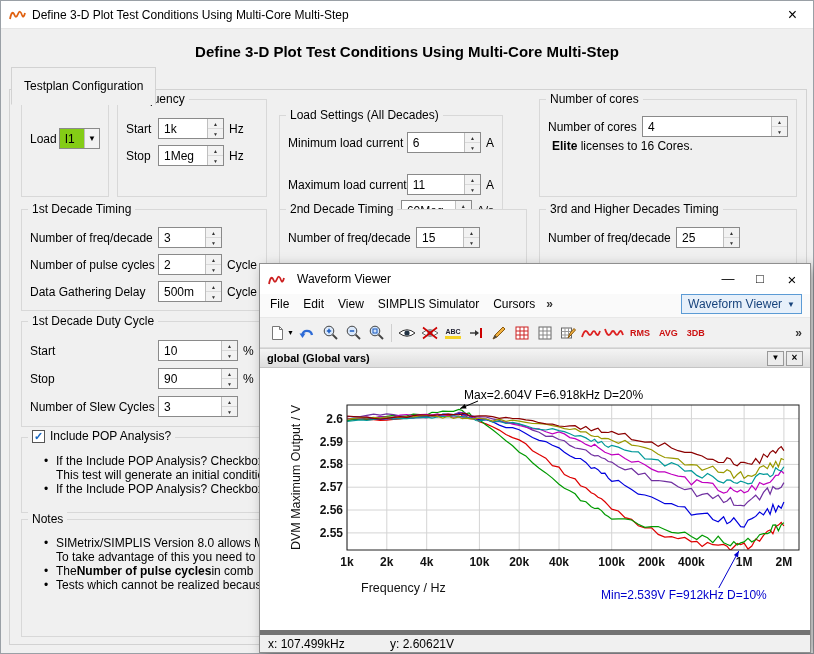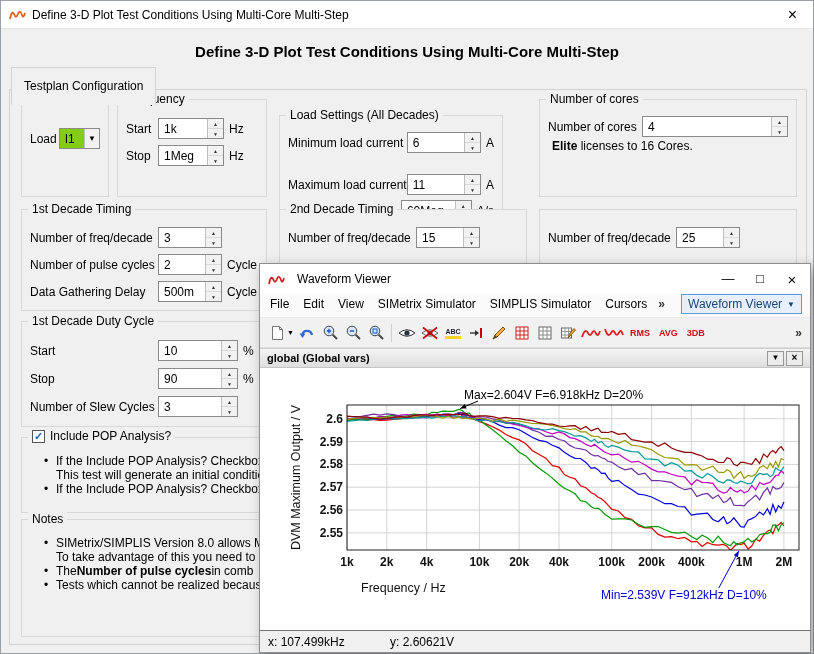--- a/index.html
+++ b/index.html
@@ -52,21 +52,21 @@
 .tb-caret{font-size:7px;margin-left:-4px;width:8px}
 .tb-text{color:#c11;font-weight:bold;font-size:9px;padding:0 4px}
 .tb-sep{width:1px;height:18px;background:#cfcfcf;margin:0 3px}
 .tb-ovf{margin-left:auto;font-weight:bold;color:#333;padding:0 4px}
 .abc{font-size:7px;font-weight:bold;color:#223;border-bottom:3px solid #f5d327;line-height:9px}
 .v-curvebar{flex:0 0 20px;background:linear-gradient(#f4f4f4,#dedede);border-top:1px solid #cfcfcf;border-bottom:1px solid #c5c5c5;display:flex;align-items:center;padding:0 7px}
 .cb-text{font-weight:bold;font-size:11px}
 .cb-btns{margin-left:auto;display:flex;gap:2px}
 .cb-btn{width:17px;height:15px;border:1px solid #999;background:#ececec;font-size:10px;line-height:10px;display:flex;align-items:center;justify-content:center;font-weight:bold}
 .v-chart{flex:1;background:#fff;overflow:hidden}
-.v-status{flex:0 0 22px;background:#f0f0f0;border-top:1px solid #737373;display:flex;align-items:center}
+.v-status{flex:0 0 22px;background:#f0f0f0;border-top:5px solid #737373;display:flex;align-items:center}
 .v-status span:first-child{margin-left:8px;width:122px}
 svg text.tick{font-family:"Liberation Sans",sans-serif;font-size:12px;font-weight:bold;fill:#111}
 svg text.axis{font-family:"Liberation Sans",sans-serif;font-size:12.5px;fill:#111}
 svg text.ann{font-family:"Liberation Sans",sans-serif;font-size:12px}
 </style>
 </head>
 <body>
 
 <div class="screen">
 
@@ -217,20 +217,21 @@
         <span class="val">15</span>
         <span class="btns">
             <span>▲</span>
             <span>▼</span>
           </span>
       </span>
     </div>
   </div>
 
   <div class="grp" style="left:538px;top:208px;width:258px;height:102px">
+    <span class="legend">3rd and Higher Decades Timing</span>
     <div class="row" style="margin-top:3px">
       <span class="lbl w128">Number of freq/decade</span>
       <span class="spin s64">
         <span class="val">25</span>
         <span class="btns">
             <span>▲</span>
             <span>▼</span>
           </span>
       </span>
     </div>
@@ -327,21 +328,20 @@
         <span>—</span>
         <span>□</span>
         <span style="font-size:15px">×</span>
       </span>
     </div>
     <div class="v-menubar">
       <span class="menus">
           <span class="menu-item">File</span>
           <span class="menu-item">Edit</span>
           <span class="menu-item">View</span>
-          <span class="menu-item">SIMetrix Simulator</span>
           <span class="menu-item">SIMPLIS Simulator</span>
           <span class="menu-item">Cursors</span>
         </span>
       <span class="menu-overflow">»</span>
       <span class="mode-btn">
         <span>Waveform Viewer</span>
         <span style="font-size:8px">▼</span>
       </span>
     </div>
     <div class="v-toolbar">

